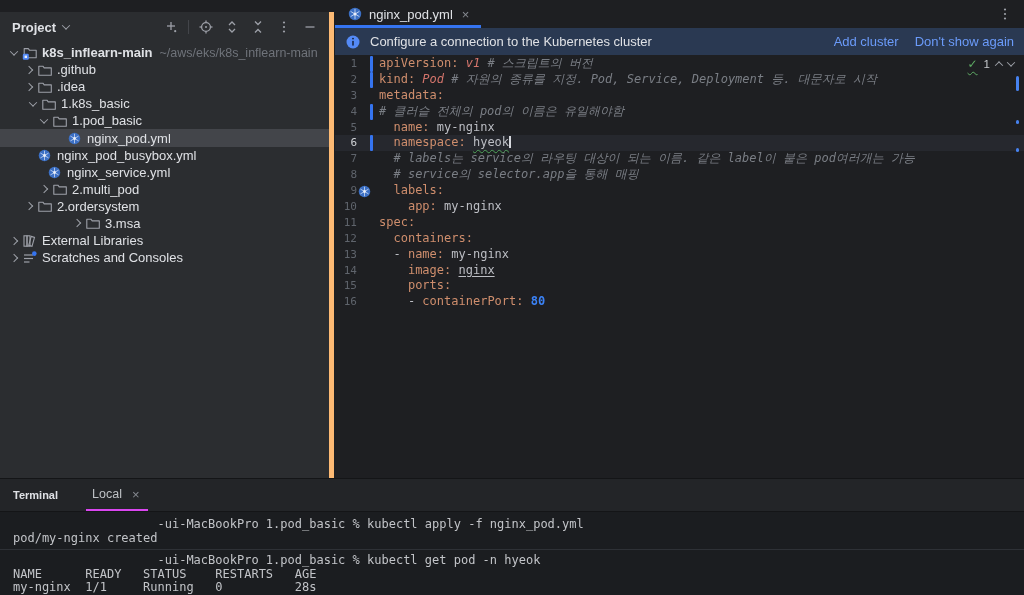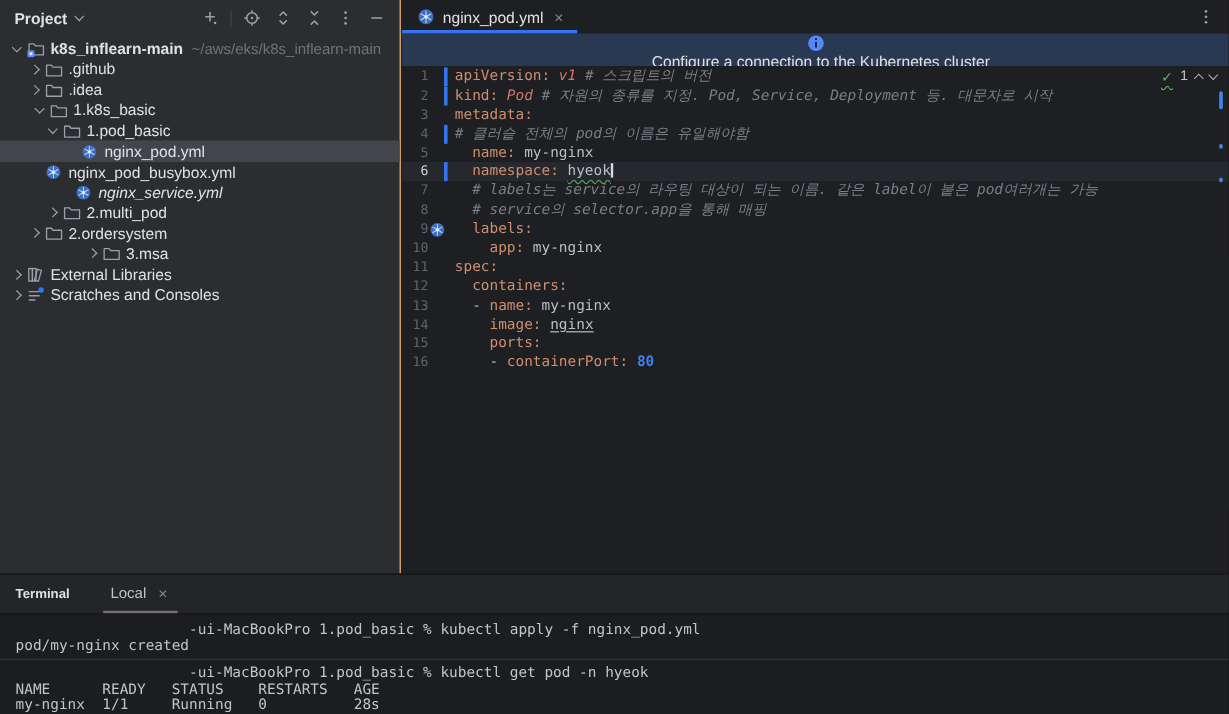--- a/index.html
+++ b/index.html
@@ -3,21 +3,21 @@
 <meta charset="utf-8">
 <style>
   * { margin:0; padding:0; box-sizing:border-box; }
   html,body { background:#101113; }
   #app {
     position:relative; width:1024px; height:595px; overflow:hidden;
     background:#1E1F22; font-family:"Liberation Sans", sans-serif;
     color:#DFE1E5; -webkit-font-smoothing:antialiased;
   }
   
-  .project-panel{position:absolute;left:0;top:0;width:334px;height:478px;background:#2B2D30;border-right:1px solid #fdba74;}
+  .project-panel{position:absolute;left:0;top:12px;width:334px;height:478px;background:#2B2D30;border-right:5px solid #fdba74;}
   .panel-header{height:30px;display:flex;align-items:center;padding:0 8px 0 12px;}
   .panel-title{font-size:13px;font-weight:bold;color:#DFE1E5;display:flex;align-items:center;gap:7px;cursor:default;}
   .panel-tools{margin-left:auto;display:flex;align-items:center;gap:4px;}
   .tbtn{width:22px;height:22px;display:flex;align-items:center;justify-content:center;border-radius:4px;}
   .tsep{width:1px;height:14px;background:#43454A;margin:0 2px;}
   .chev{width:6px;height:6px;border-right:1.4px solid #9DA0A8;border-bottom:1.4px solid #9DA0A8;display:inline-block;}
   .chev.down{transform:rotate(45deg) translate(-1px,-1px);}
   .chev.right{transform:rotate(-45deg);}
   .chev.none{border:none;}
   #tree{padding-top:2px;}
@@ -28,21 +28,21 @@
   .trow .tlabel.bold{font-weight:bold;}
   .trow .thint{color:#6F737A;margin-left:7px;font-size:12.5px;}
   
   .tabbar{position:absolute;left:335px;top:0;width:689px;height:28px;background:#1E1F22;display:flex;align-items:center;}
   .etab{height:28px;display:flex;align-items:center;gap:7px;padding:0 10px 0 13px;position:relative;}
   .etab .underline{position:absolute;left:0;right:0;bottom:0;height:3px;background:#3574F0;}
   .etab-label{font-size:13px;color:#DFE1E5;}
   .tab-close{color:#868A91;font-size:13px;line-height:1;padding:1px 2px;}
   .tab-kebab{margin-left:auto;margin-right:8px;}
   
-  .banner{position:absolute;left:335px;top:28px;width:689px;height:27px;background:#2A3952;display:flex;align-items:center;padding:0 10px;flex-direction:column;}
+  .banner{position:absolute;left:335px;top:28px;width:689px;height:27px;background:#2A3952;display:flex;align-items:center;padding:0 10px;}
   .banner-msg{font-size:13px;color:#DFE1E5;margin-left:9px;}
   .banner-actions{margin-left:auto;display:flex;gap:16px;}
   .blink{font-size:13px;color:#6B9BFA;cursor:pointer;}
   
   .code{position:absolute;left:335px;top:55px;width:689px;height:423px;background:#1E1F22;padding-top:1px;
         font-family:"DejaVu Sans Mono", monospace;}
   .line{position:relative;display:flex;height:15.9px;width:100%;}
   .line.cur{background:#26282E;}
   .ln{width:22px;flex:none;text-align:right;font-size:11px;line-height:15.9px;color:#5F646C;}
   .line.cur .ln{color:#D0D2D6;}
@@ -60,21 +60,21 @@
   .insp-check{font-size:12px;color:#5FAD65;text-decoration:underline wavy #5FAD65;text-decoration-thickness:1px;text-underline-offset:3px;font-family:"DejaVu Sans", sans-serif;}
   .insp-count{font-size:11.5px;color:#C6C8CC;font-family:"Liberation Sans",sans-serif;}
   .mini-chev{width:6px;height:6px;border-right:1.3px solid #9DA0A8;border-bottom:1.3px solid #9DA0A8;display:inline-block;}
   .mini-chev.up{transform:rotate(-135deg) translate(-1px,-1px);}
   .mini-chev.down{transform:rotate(45deg) translate(-1px,-1px);}
   .stripe{position:absolute;width:3px;border-radius:1.5px;background:#4682F0;right:5px;}
   
   .terminal{position:absolute;left:0;top:478px;width:1024px;height:117px;background:#1B1D20;}
   .term-tabs{height:34px;background:#232528;border-top:1px solid #141517;border-bottom:1px solid #141517;display:flex;align-items:stretch;padding-left:13px;}
   .term-title{font-size:11px;font-weight:bold;color:#DFE1E5;display:flex;align-items:center;margin-right:28px;}
-  .term-tab{display:flex;align-items:center;gap:8px;padding:0 6px;border-bottom:2px solid #737373;color:#BFC2C6;font-size:12.5px;}
+  .term-tab{display:flex;align-items:center;gap:8px;padding:0 6px;border-bottom:2px solid #d946ef;color:#BFC2C6;font-size:12.5px;}
   .term-body{padding:6px 0 0 13px;font:12px/13.6px "DejaVu Sans Mono", monospace;color:#C2C4C8;}
   .term-body pre{font:inherit;color:inherit;white-space:pre;}
   .tsepline{border-top:1px solid #2E3136;margin:4px 0 4px -13px;}
   svg{display:block;}
 </style>
 </head>
 <body>
 
 <div id="app">
 
@@ -223,21 +223,21 @@
                 <line x1="7" y1="7" x2="11.4" y2="9.6"></line>
                 <line x1="7" y1="7" x2="7" y2="12.1"></line>
                 <line x1="7" y1="7" x2="2.6" y2="9.6"></line>
                 <line x1="7" y1="7" x2="2.6" y2="4.4"></line>
               </g>
               <circle cx="7" cy="7" r="1.5" fill="#E8EEF9"></circle>
             </svg>
           </span>
           <span class="tlabel">nginx_pod_busybox.yml</span>
         </div>
-        <div class="trow" style="padding-left: 46px; font-style: italic;">
+        <div class="trow" style="padding-left: 31px;">
           <span class="chevbox">
             <span class="chev none"></span>
           </span>
           <span class="ticon">
             <svg width="13" height="13" viewBox="0 0 14 14">
               <circle cx="7" cy="7" r="6.2" fill="#3B6FC4"></circle>
               <g stroke="#C6D6F1" stroke-width="0.9">
                 <line x1="7" y1="7" x2="7" y2="1.9"></line>
                 <line x1="7" y1="7" x2="11.4" y2="4.4"></line>
                 <line x1="7" y1="7" x2="11.4" y2="9.6"></line>

